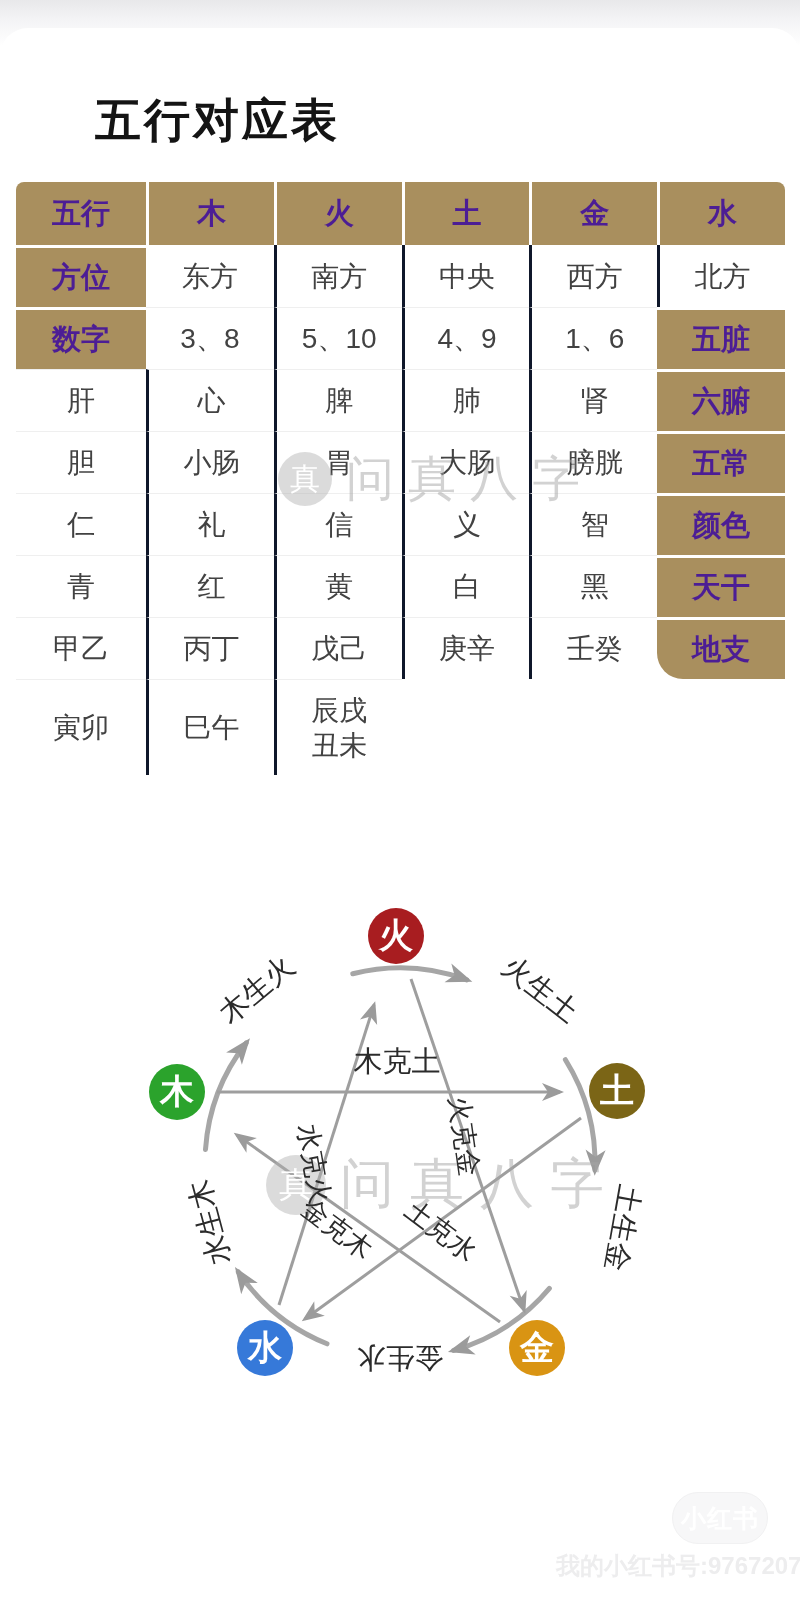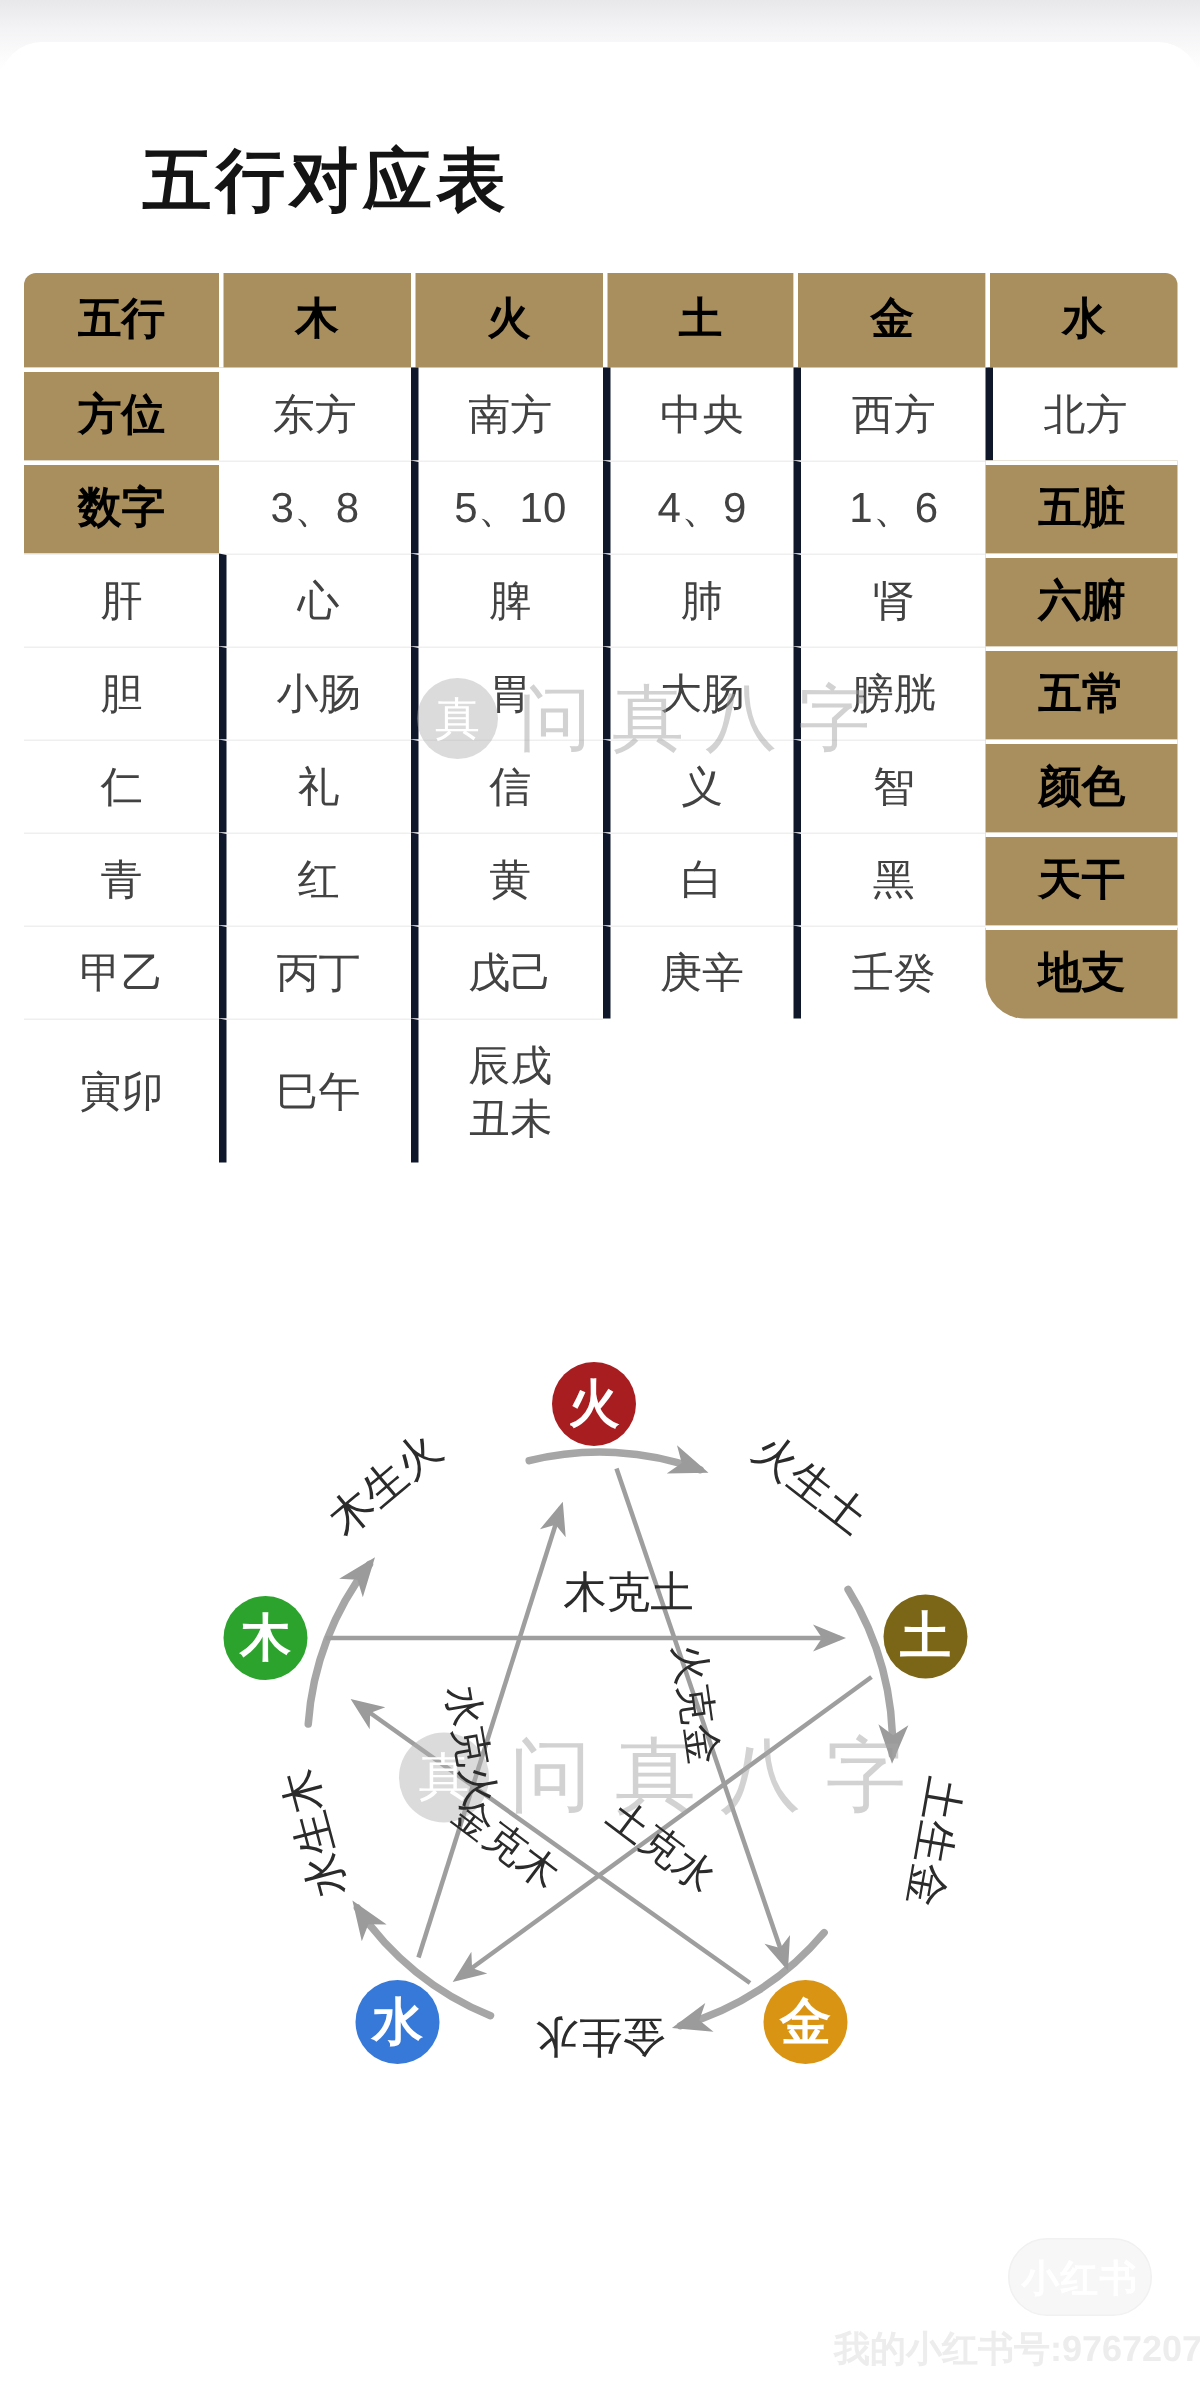--- a/index.html
+++ b/index.html
@@ -28,25 +28,25 @@
     display:grid;
     grid-template-columns:130px repeat(5,1fr);
     grid-template-rows:63px 62px 62px 62px 62px 62px 62px 62px 96px;
     background:#ffffff;
   }
   .cell {
     display:flex; align-items:center; justify-content:center;
     font-size:28px; color:#424242; text-align:center; line-height:1.25;
   }
   .cell.gold {
-    background:#a98f5e; color:#000000; font-weight:600; font-size:29px;
+    background:#a98f5e; color:#4c1d95; font-weight:600; font-size:29px;
   }
   .cell.hgap { border-left:3px solid #ffffff; }   
   .cell.vgap { border-top:3px solid #ffffff; }    
-  .cell.bl { border-left:5px solid #0f172a; }
+  .cell.bl { border-left:3px solid #0f172a; }
   .cell.bt { border-top:1px solid #efefef; }
   .cell.tl-round { border-radius:8px 0 0 0; }
   .cell.tr-round { border-radius:0 8px 0 0; }
   .cell.bl-round { border-radius:0 0 0 26px; }
   .narrow { max-width:66px; }
   
   .wm { position:absolute; display:flex; align-items:center; pointer-events:none; }
   .wm-seal {
     border-radius:50%; background:rgba(175,175,175,0.45);
     color:#ffffff; display:flex; align-items:center; justify-content:center;
@@ -203,21 +203,21 @@
   <div class="node" style="left: 589px; top: 1063px; background: rgb(123, 101, 22);">土</div>
   <div class="node" style="left: 237px; top: 1320px; background: rgb(54, 121, 217);">水</div>
   <div class="node" style="left: 509px; top: 1320px; background: rgb(217, 148, 19);">金</div>
 
   <div class="dlabel" style="left:257px; top:990px;  transform:translate(-50%,-50%) rotate(-40deg);">木生火</div>
   <div class="dlabel" style="left:540px; top:990px;  transform:translate(-50%,-50%) rotate(38deg);">火生土</div>
   <div class="dlabel" style="left:622px; top:1228px; transform:translate(-50%,-50%) rotate(100deg);">土生金</div>
   <div class="dlabel" style="left:400px; top:1357px; transform:translate(-50%,-50%) rotate(180deg);">金生水</div>
   <div class="dlabel" style="left:210px; top:1222px; transform:translate(-50%,-50%) rotate(-105deg);">水生木</div>
 
-  <div class="dlabel" style="left:419px; top:1062px; transform:translate(-50%,-50%);">木克土</div>
+  <div class="dlabel" style="left:397px; top:1062px; transform:translate(-50%,-50%);">木克土</div>
   <div class="dlabel small" style="left:314px; top:1164px; transform:translate(-50%,-50%) rotate(80deg);">水克火</div>
   <div class="dlabel small" style="left:464px; top:1136px; transform:translate(-50%,-50%) rotate(82deg);">火克金</div>
   <div class="dlabel small" style="left:337px; top:1229px; transform:translate(-50%,-50%) rotate(37deg);">金克木</div>
   <div class="dlabel small" style="left:441px; top:1231px; transform:translate(-50%,-50%) rotate(37deg);">土克水</div>
 </div>
 
 <div class="xhs-badge">小红书</div>
 <div class="xhs-account">我的小红书号:9767207818</div>
 
 </body></html>

